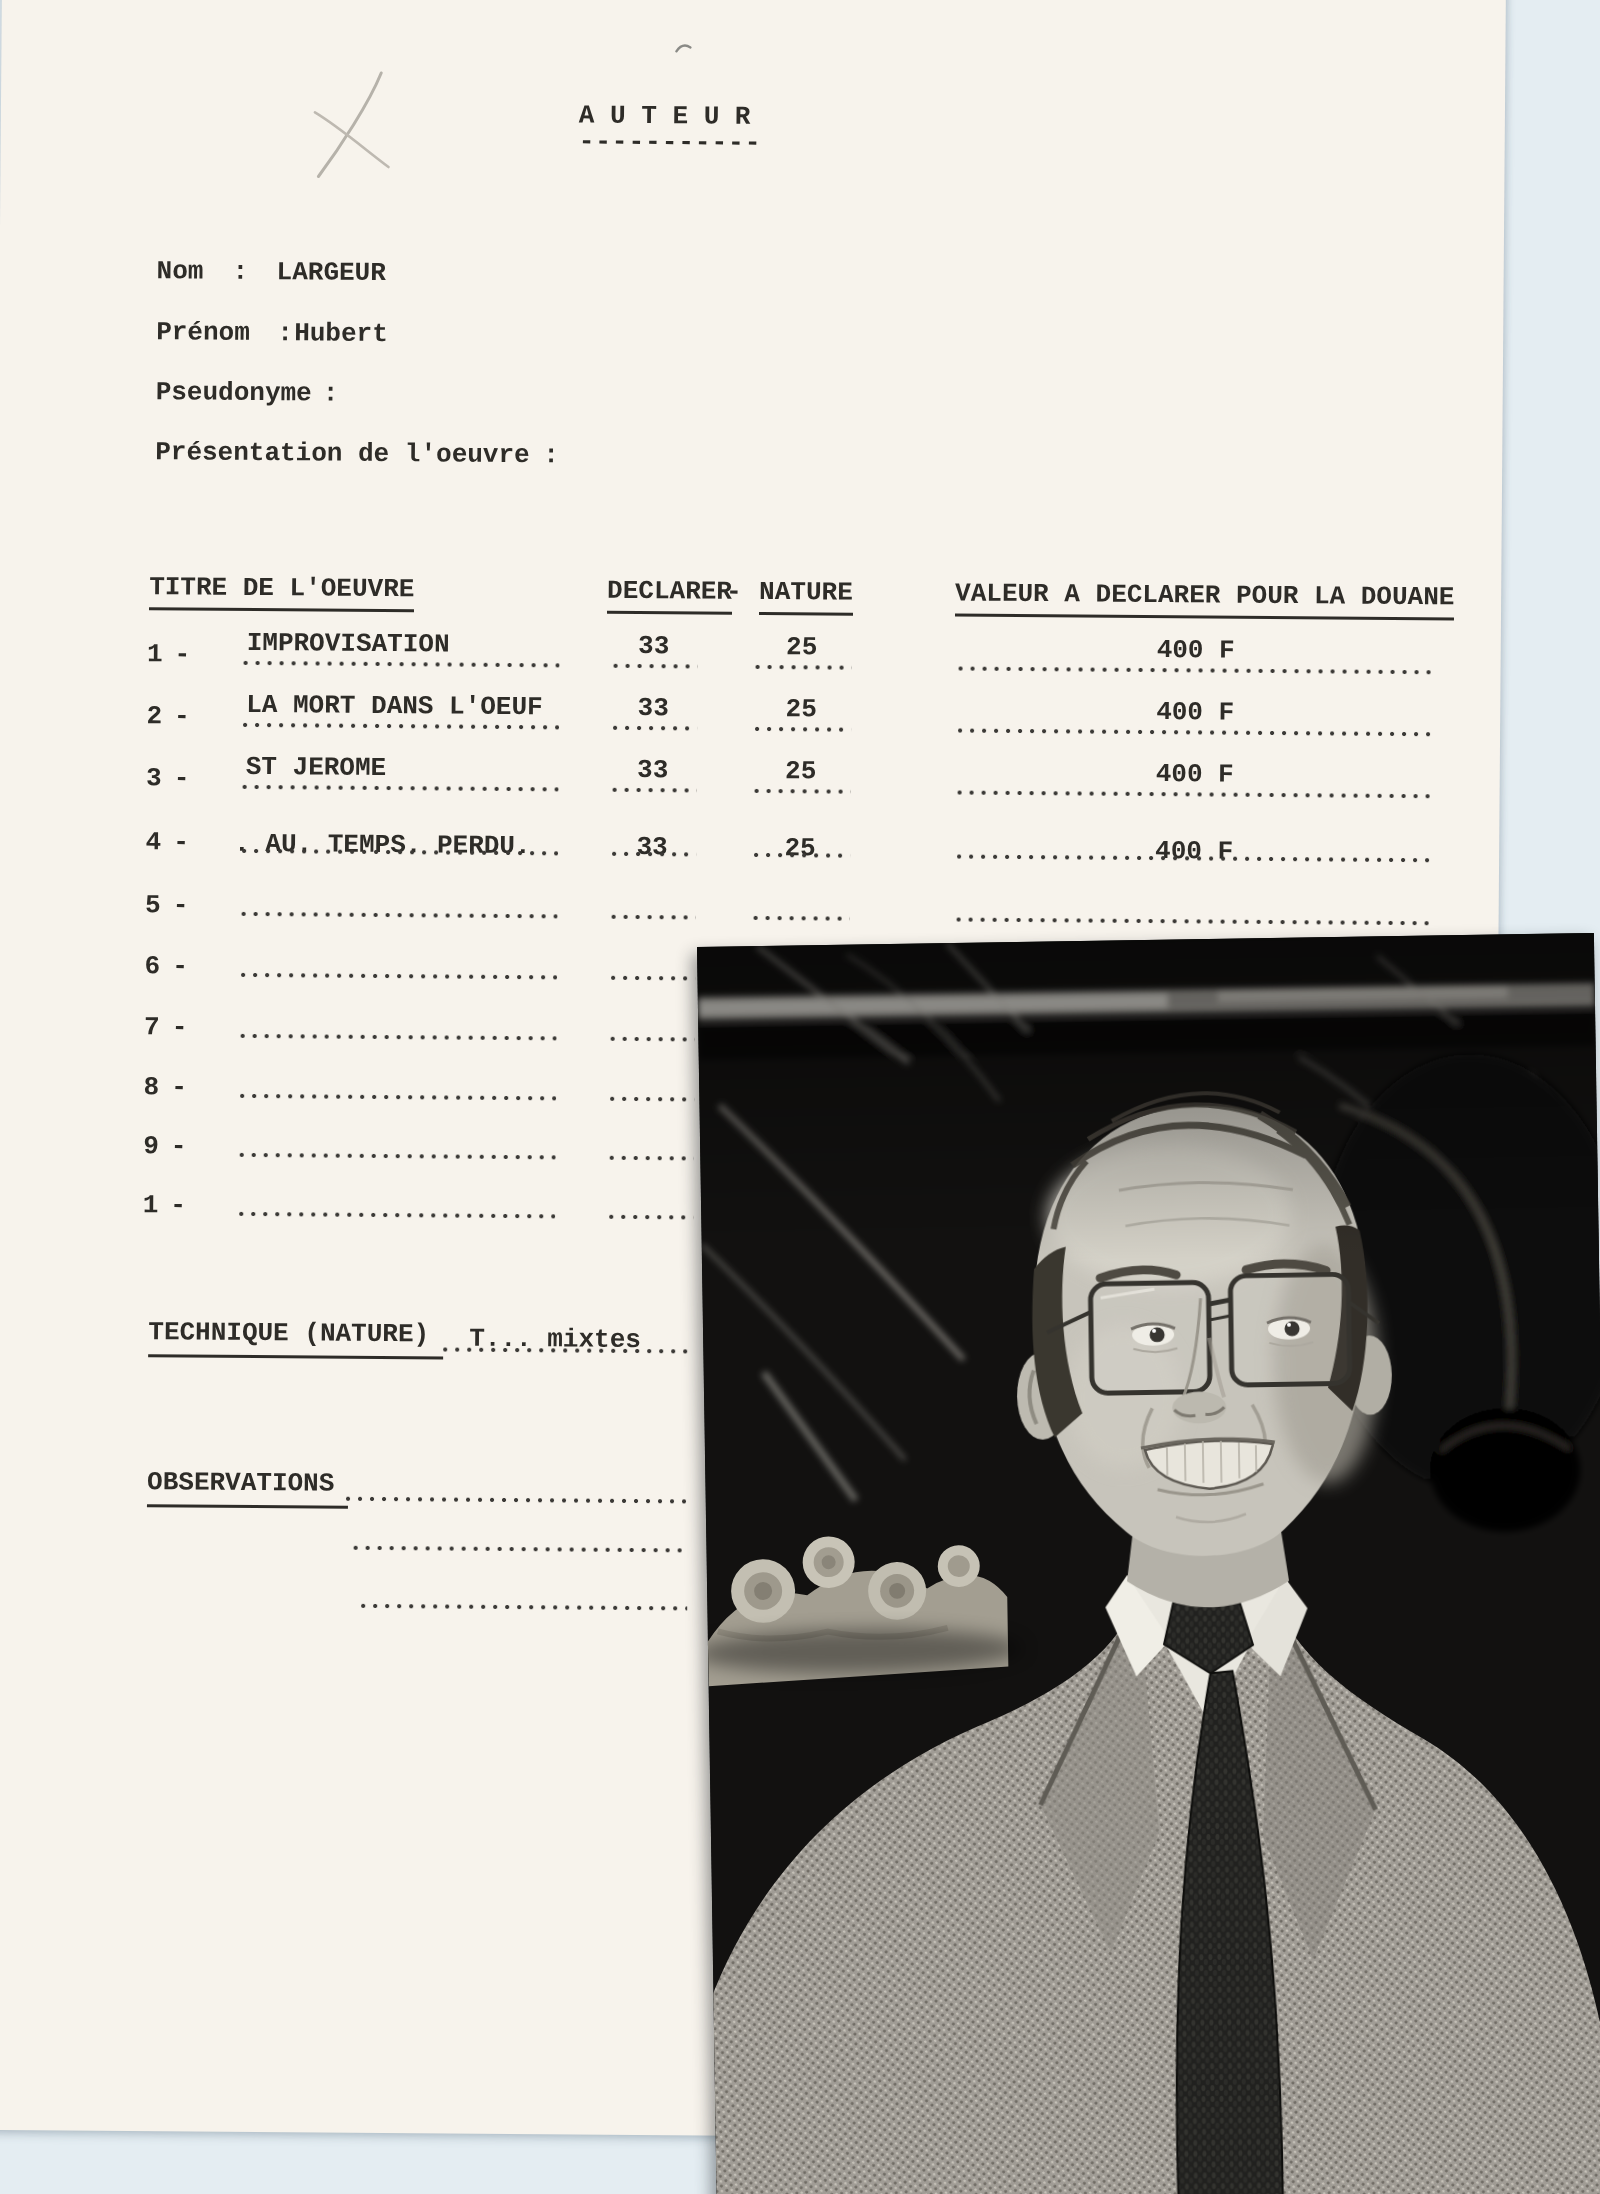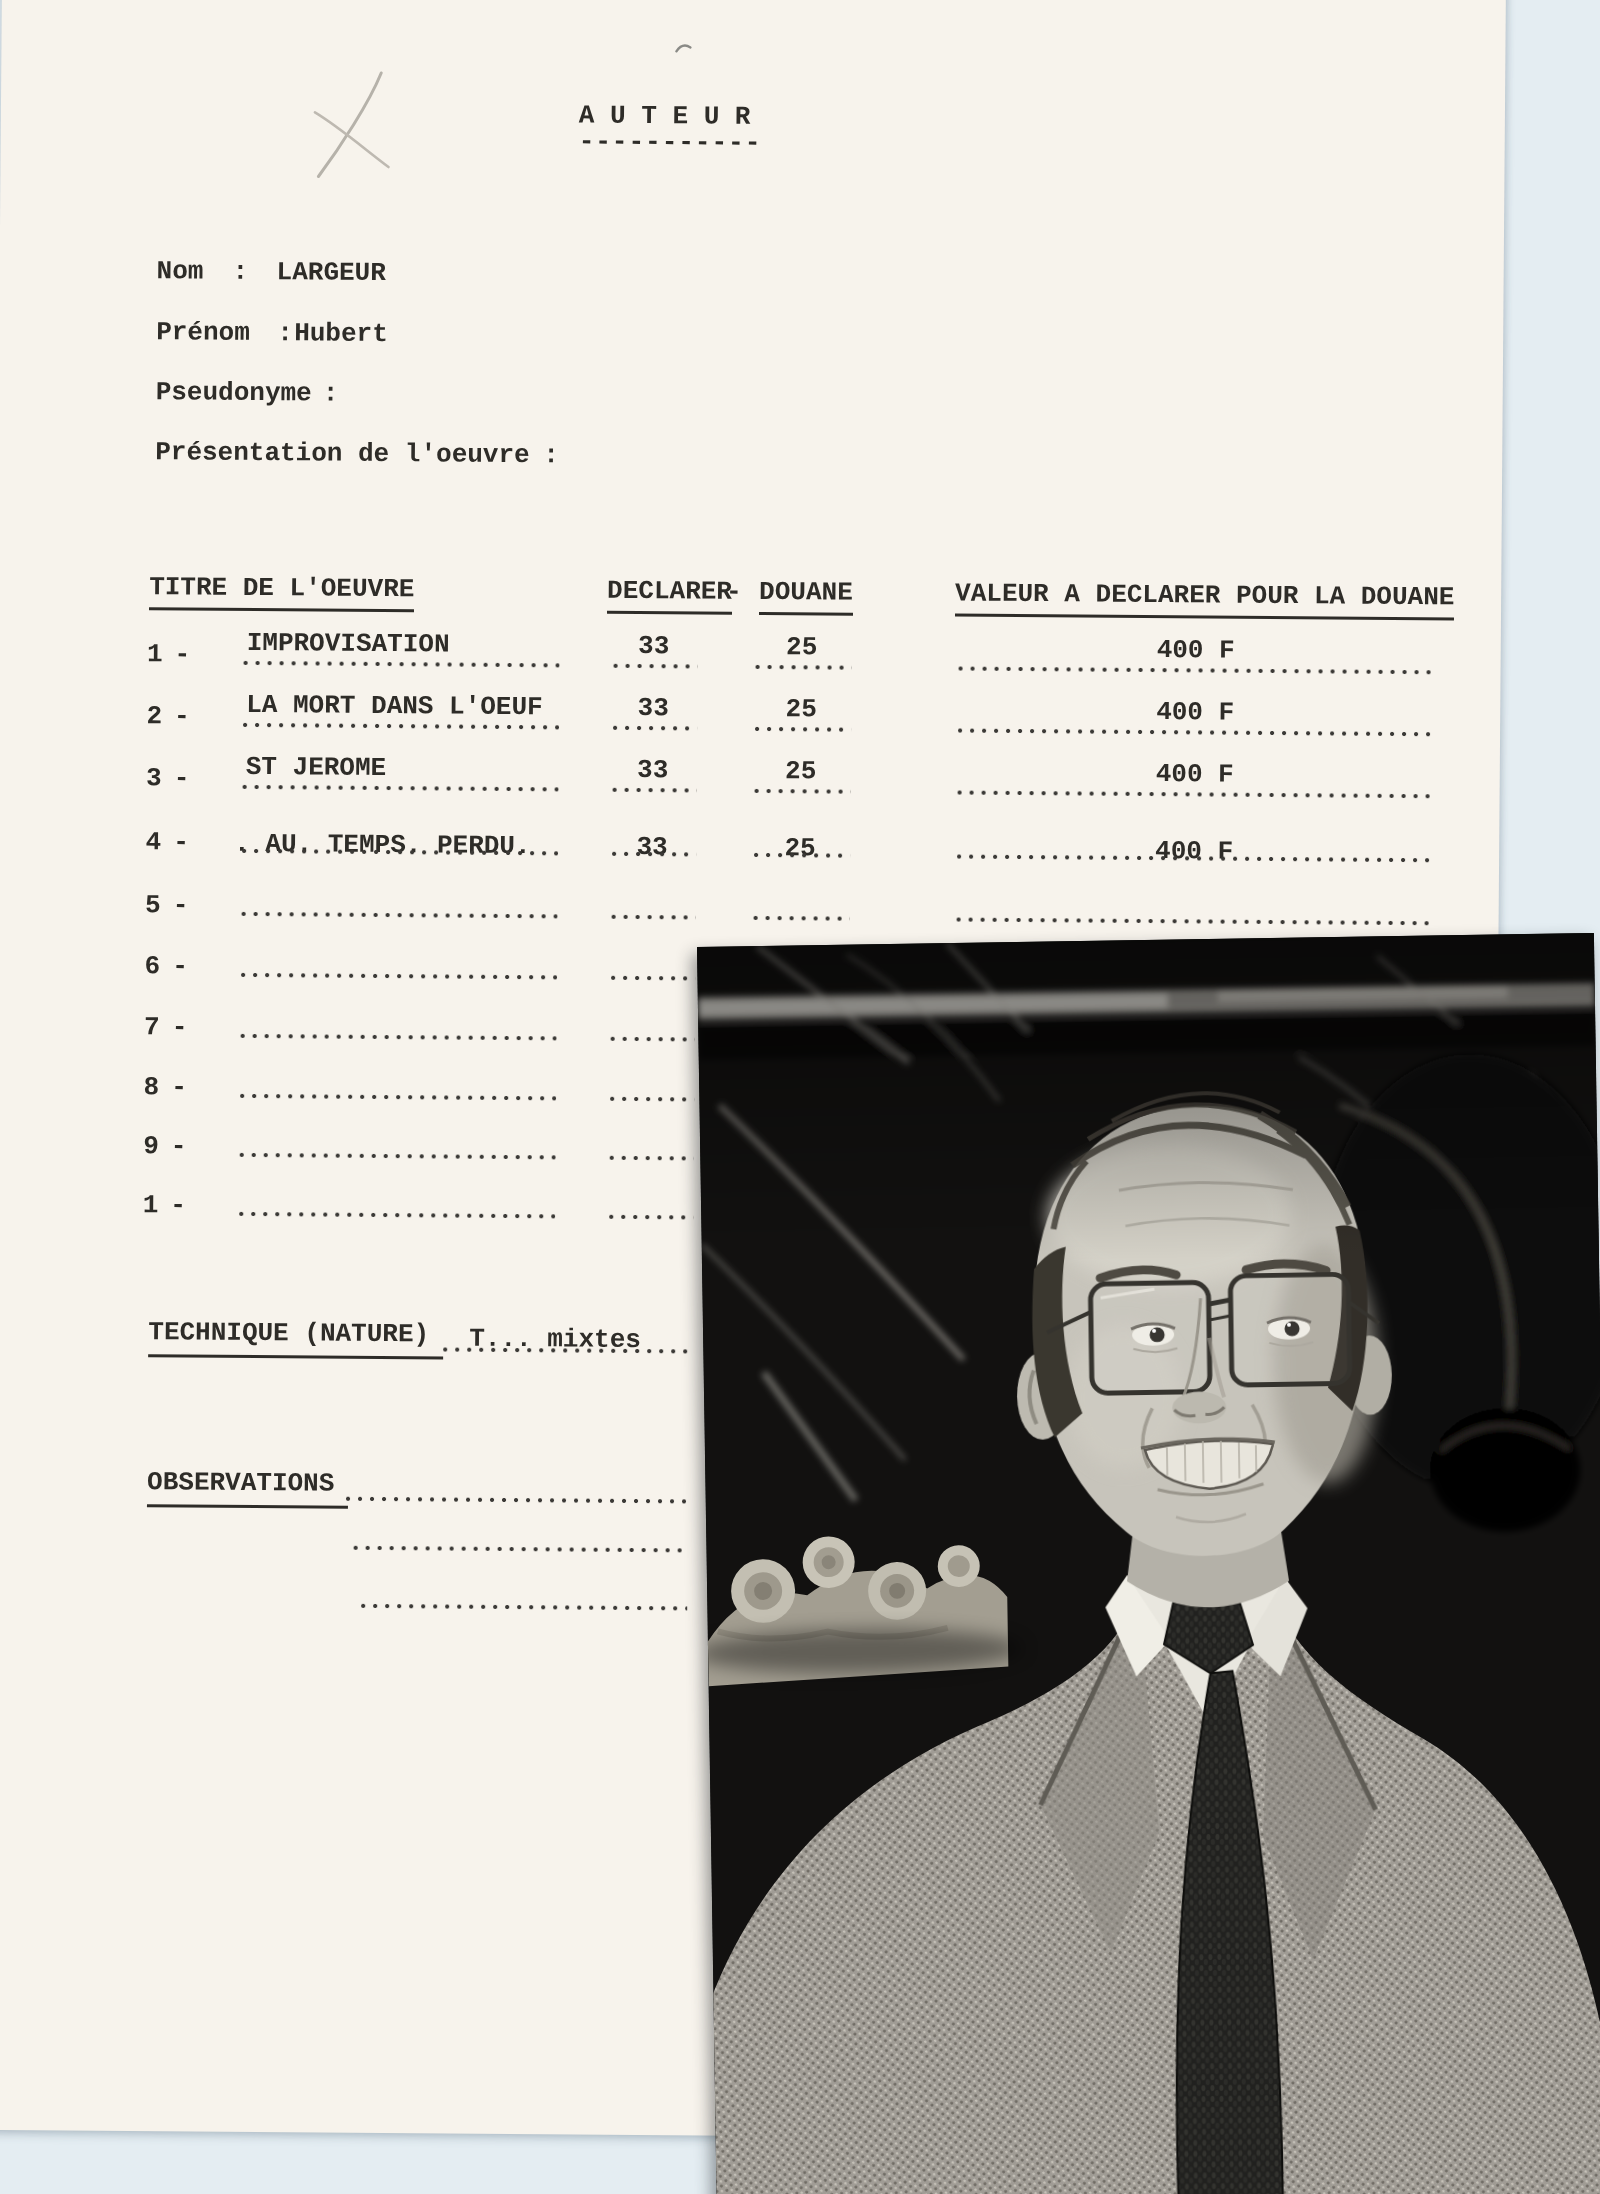--- a/index.html
+++ b/index.html
@@ -91,21 +91,21 @@
     <div class="field" style="top:462px">
       <span class="fl" style="left:157px">Présentation de l'oeuvre</span>
       <span class="fl" style="left:545px">:</span>
       <span class="fl" style="left:580px"></span>
     </div>
 
     <div class="thead" style="top:597px">
       <span class="h u" style="left:152px">TITRE DE L'OEUVRE</span>
       <span class="h u" style="left:610px">DECLARER</span>
       <span class="h" style="left:729px">-</span>
-      <span class="h u" style="left:762px">DOUANE</span>
+      <span class="h u" style="left:762px">NATURE</span>
       <span class="h u" style="left:958px">VALEUR A DECLARER POUR LA DOUANE</span>
     </div>
 
     <div class="trow" style="top:656px">
       <span class="num">1</span>
       <span class="dash">-</span>
       <span class="cell" style="left:243px;width:320px">
           <span class="val tval">IMPROVISATION</span>
           <span class="dots"></span>
         </span>

